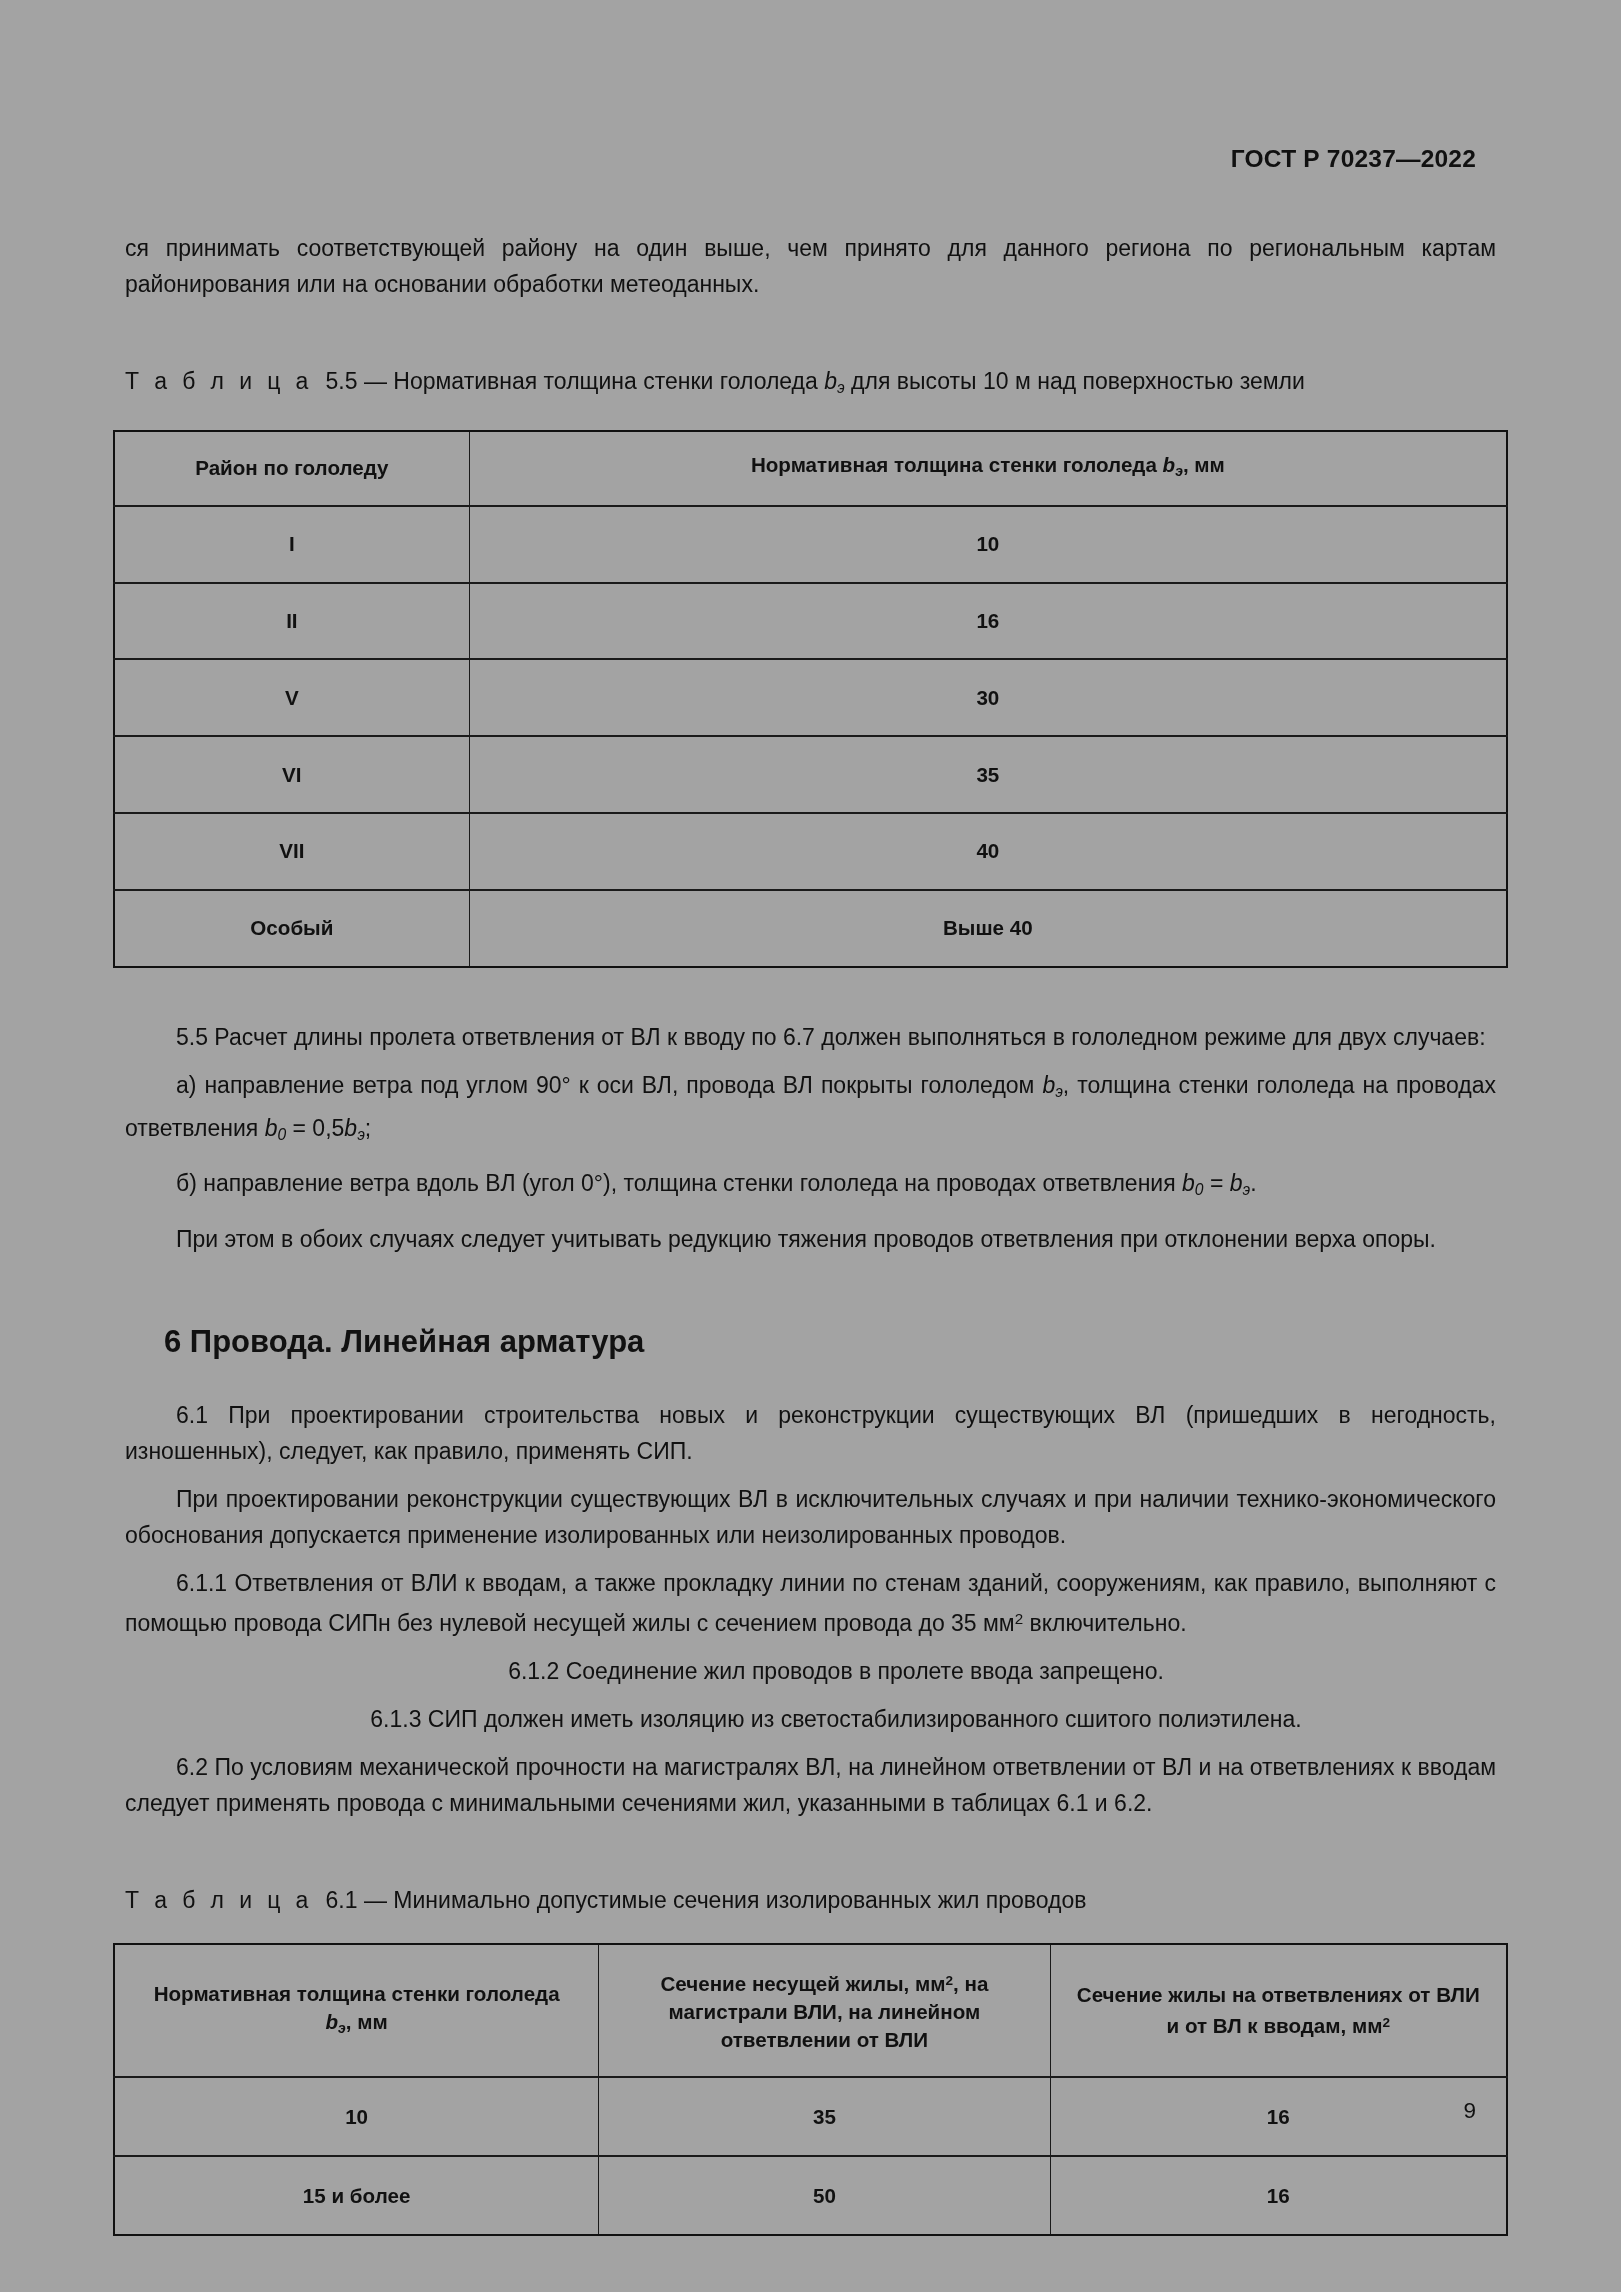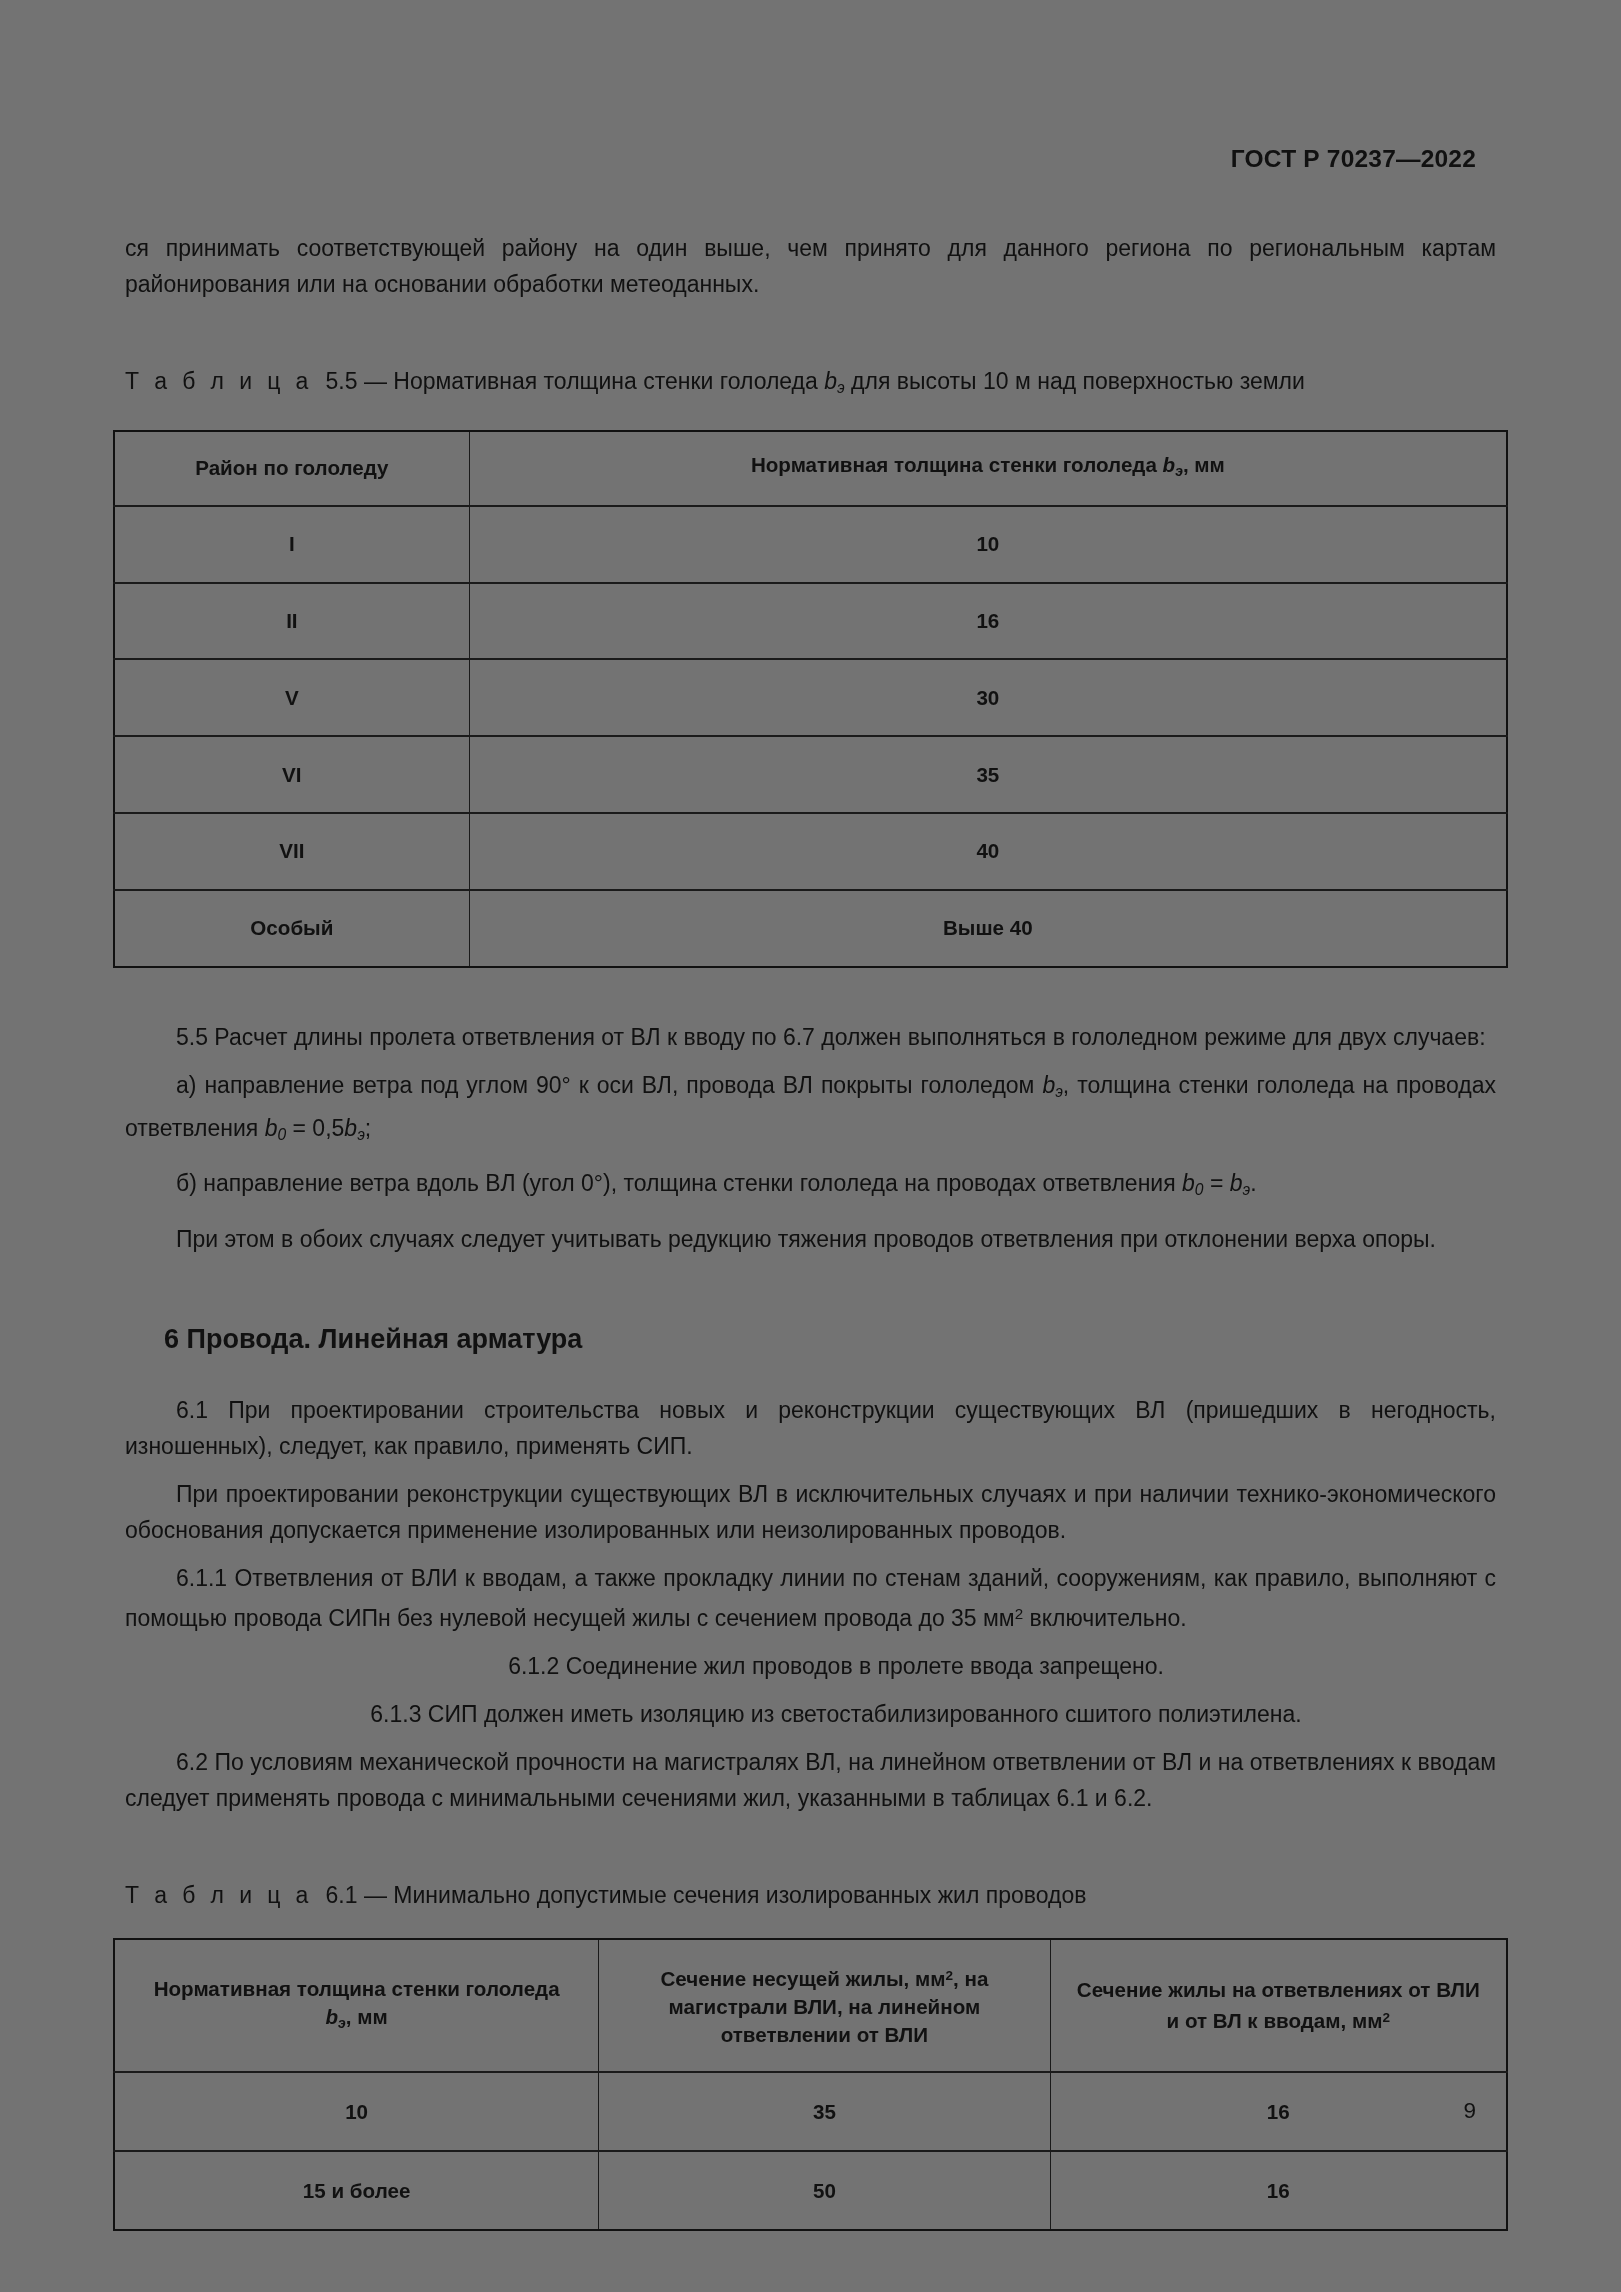--- a/index.html
+++ b/index.html
@@ -9,21 +9,21 @@
     background: #ffffff;
   }
   body {
     font-family: "Liberation Sans", "DejaVu Sans", sans-serif;
     color: #111111;
   }
   .page {
     position: relative;
     width: 1621px;
     height: 2293px;
-    background: #737373;
+    background: #a3a3a3;
     box-sizing: border-box;
     padding: 0;
     overflow: hidden;
   }
   .page-header {
     position: absolute;
     top: 145px;
     right: 145px;
     font-size: 24.5px;
     font-weight: bold;
@@ -112,21 +112,21 @@
     font-size: 0.68em;
     vertical-align: -0.28em;
     font-style: italic;
   }
   sup {
     font-size: 0.66em;
     vertical-align: 0.45em;
     font-style: normal;
   }
   h2.section {
-    font-size: 27px;
+    font-size: 31px;
     font-weight: bold;
     margin: 0;
     padding: 0;
     text-indent: 51px;
   }
   .page-number {
     position: absolute;
     right: 145px;
     bottom: 169px;
     font-size: 22.5px;

